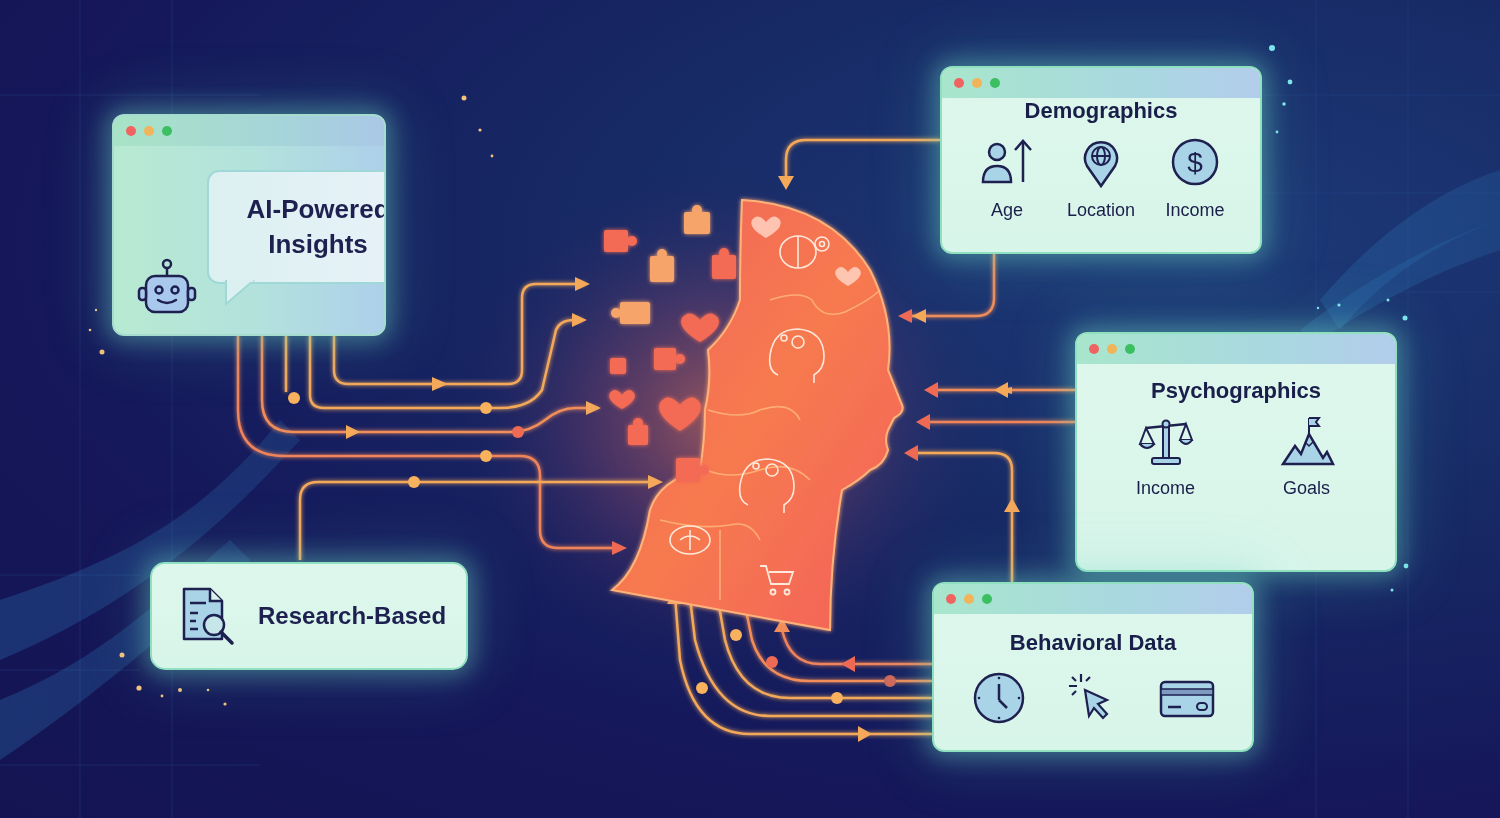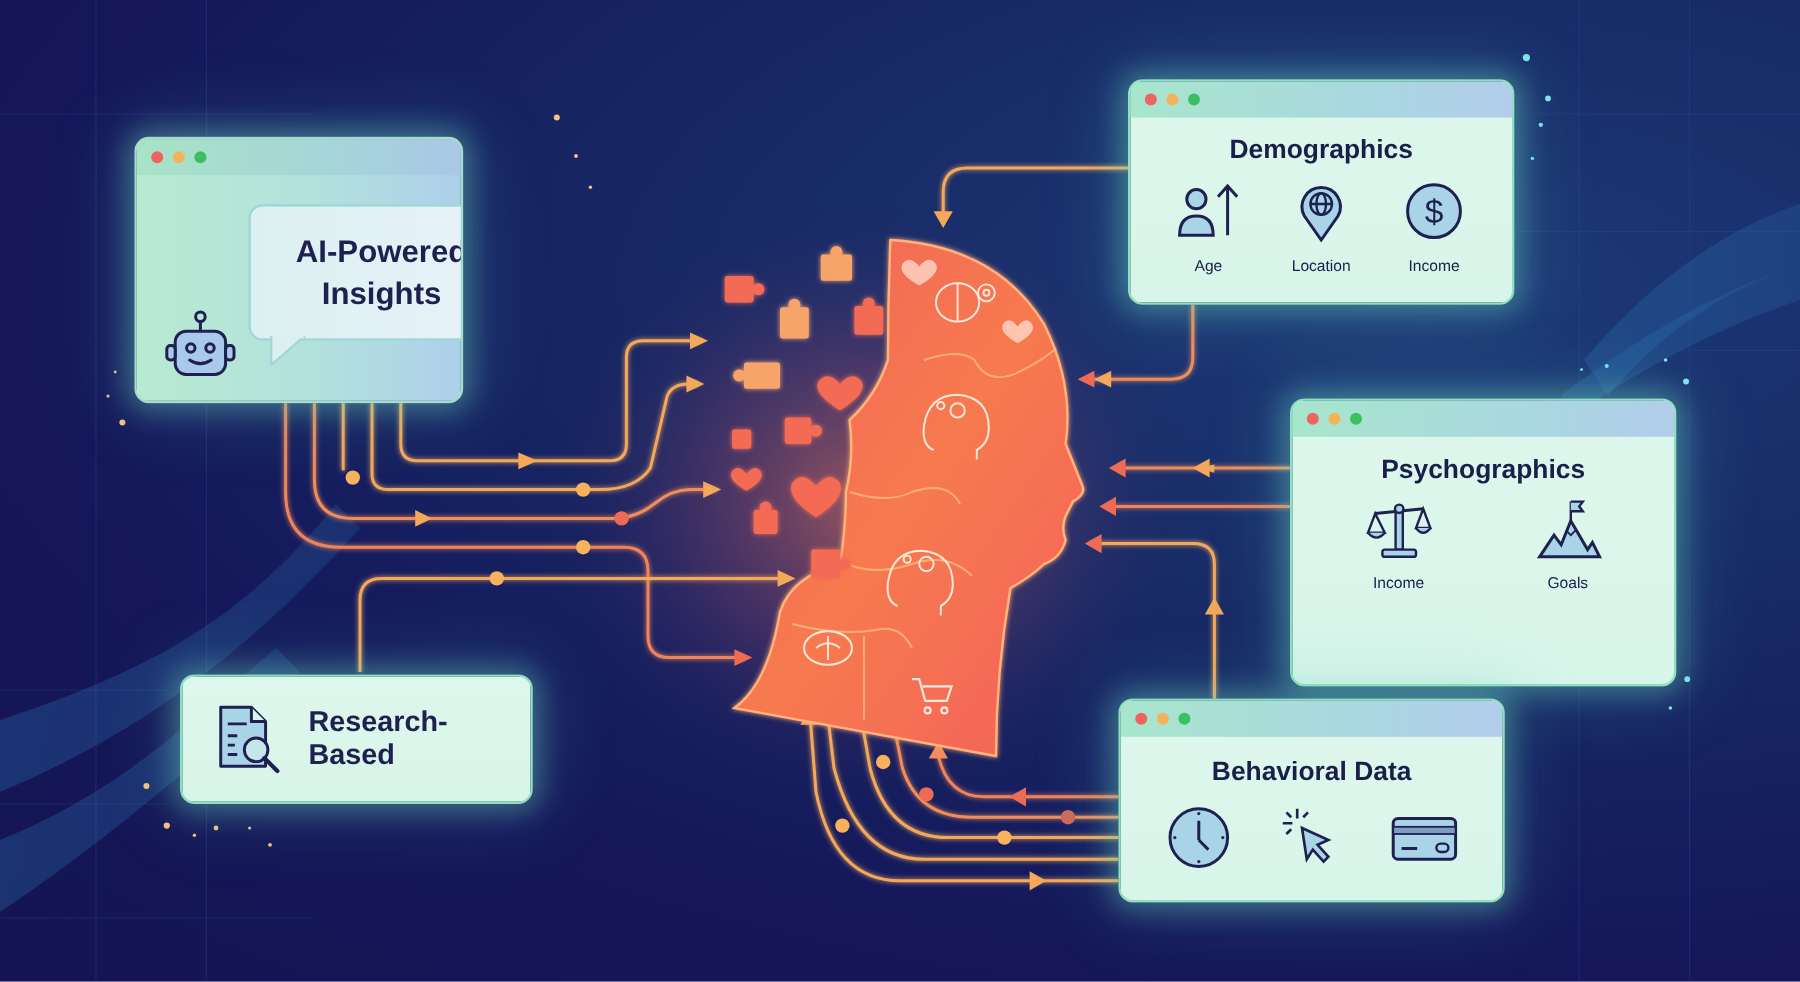--- a/index.html
+++ b/index.html
@@ -26,49 +26,49 @@
     .dot { width: 10px; height: 10px; border-radius: 50%; display: inline-block; }
     .dot.red { background: #ef6461; }
     .dot.yellow { background: #f2b45a; }
     .dot.green { background: #3cbf63; }
     .card-title {
       text-align: center; font-weight: bold; color: #1a1e4a; font-size: 22px;
     }
     .icon-row { display: flex; justify-content: space-around; align-items: flex-start; padding: 0 18px; }
     .icon-cell { display: flex; flex-direction: column; align-items: center; width: 90px; }
     .icon-cell svg { width: 56px; height: 56px; }
-    .icon-label { margin-top: 8px; font-size: 13px; color: #1a1e4a; }
+    .icon-label { margin-top: 8px; font-size: 18px; color: #1a1e4a; }
 
     
     #ai-card { left: 112px; top: 114px; width: 274px; height: 222px;
       background: linear-gradient(90deg, #b8ead2 0%, #b3e1dd 55%, #add0ea 100%); border-color: #a5dccd; }
     #ai-card .titlebar { background: linear-gradient(90deg, #a8e3c6 0%, #a6d5d9 60%, #a9c8e6 100%); }
     .bubble {
       position: absolute; left: 93px; top: 54px; width: 222px; height: 114px;
       background: linear-gradient(90deg, #dcf0f1 0%, #e8f2f9 100%);
       border: 2px solid #9fd8d7; border-radius: 12px;
       display: flex; align-items: center; justify-content: center; text-align: center;
       font-size: 26px; font-weight: bold; color: #1e2150; line-height: 35px;
     }
     .robot { position: absolute; left: 20px; top: 142px; width: 66px; height: 60px; }
 
     #demo-card { left: 940px; top: 66px; width: 322px; height: 188px; }
-    #demo-card .card-title { margin-top: 14px; }
+    #demo-card .card-title { }
     #demo-card .icon-row { margin-top: 12px; }
 
     #psycho-card { left: 1075px; top: 332px; width: 322px; height: 240px; }
     #psycho-card .card-title { margin-top: 14px; }
     #psycho-card .icon-row { margin-top: 10px; }
 
     #behav-card { left: 932px; top: 582px; width: 322px; height: 170px; }
     #behav-card .card-title { margin-top: 16px; }
     #behav-card .icon-row { margin-top: 14px; }
 
-    #research-card { left: 150px; top: 562px; width: 294px; height: 108px;
-      display: flex; align-items: center; padding-left: 28px; }
+    #research-card { left: 150px; top: 562px; width: 318px; height: 108px;
+      display: flex; align-items: center; padding-left: 28px; border-radius: 15px; }
     #research-card .r-label { font-size: 24px; font-weight: bold; color: #1e2150; margin-left: 16px; }
     #research-card svg { width: 62px; height: 62px; }
   </style>
 </head>
 <body>
 
 <svg class="bg-layer" viewBox="0 0 1500 818">
   <defs>
     <radialGradient id="headGlow" cx="50%" cy="50%" r="50%">
       <stop offset="0%" stop-color="#ff7a55" stop-opacity="0.55"></stop>

